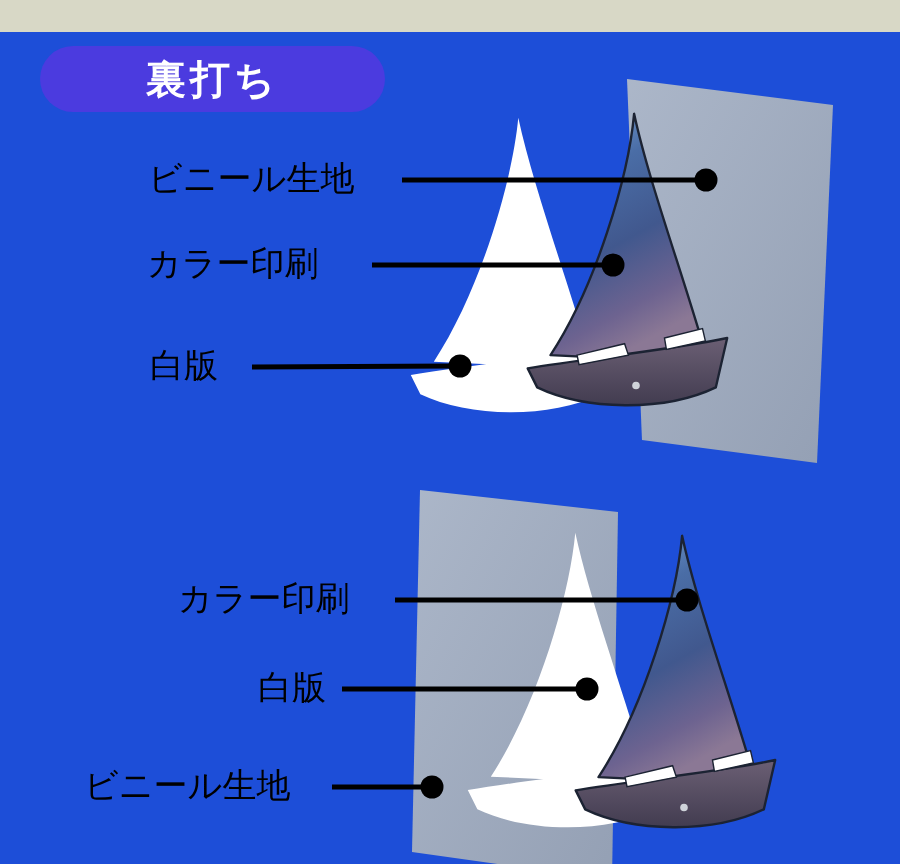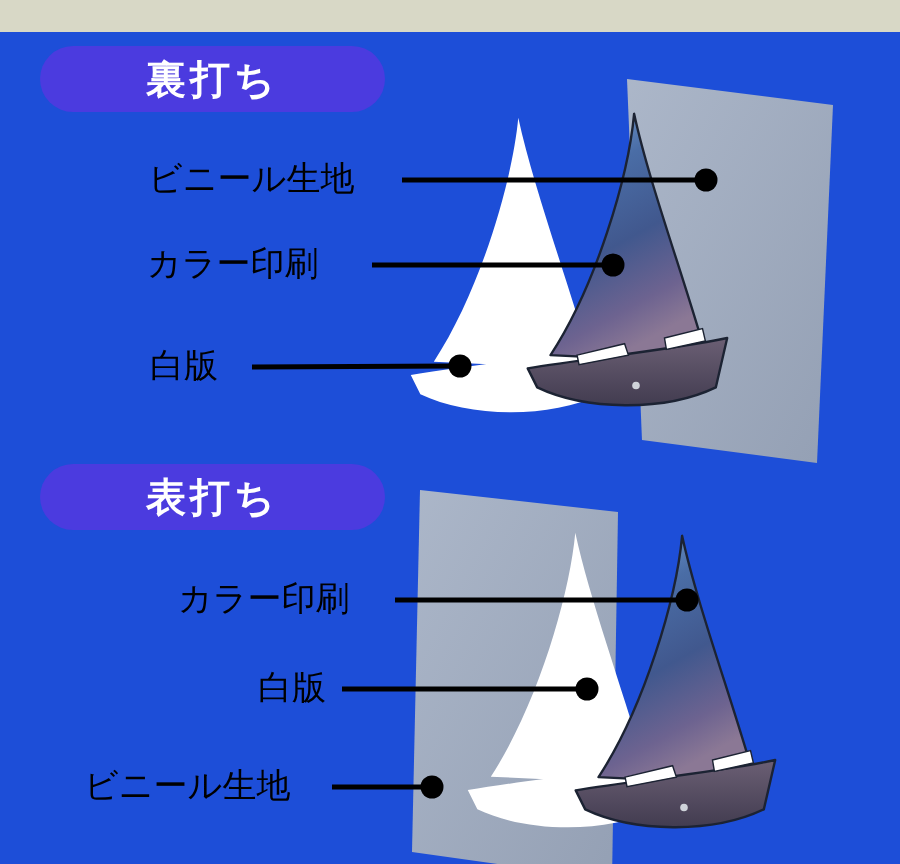--- a/index.html
+++ b/index.html
@@ -101,23 +101,20 @@
     <g fill="#000">
       <circle cx="687" cy="568" r="11.5"></circle>
       <circle cx="587" cy="657" r="11.5"></circle>
       <circle cx="432" cy="755" r="11.5"></circle>
     </g>
   </svg>
 
   <div class="badge badge-back" style="background: rgb(75, 59, 223);">
     <span>裏打ち</span>
   </div>
-  <div class="badge badge-front" style="background: rgb(75, 59, 223);">
-    <span>表打ち</span>
-  </div>
 
   <div class="label lbl-t1">ビニール生地</div>
   <div class="label lbl-t2">カラー印刷</div>
   <div class="label lbl-t3">白版</div>
 
   <div class="label lbl-b1">カラー印刷</div>
   <div class="label lbl-b2">白版</div>
   <div class="label lbl-b3">ビニール生地</div>
 
 </div>

